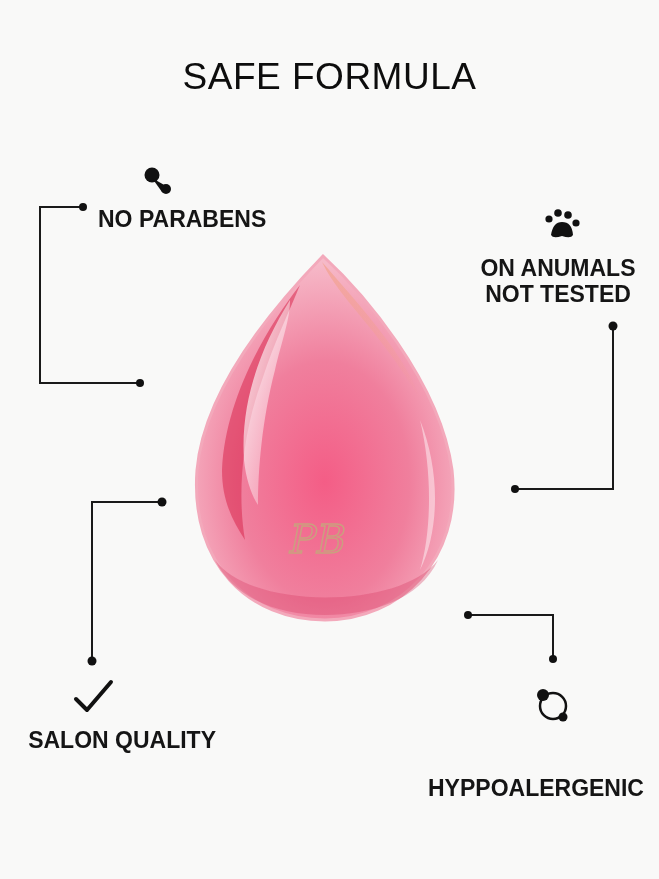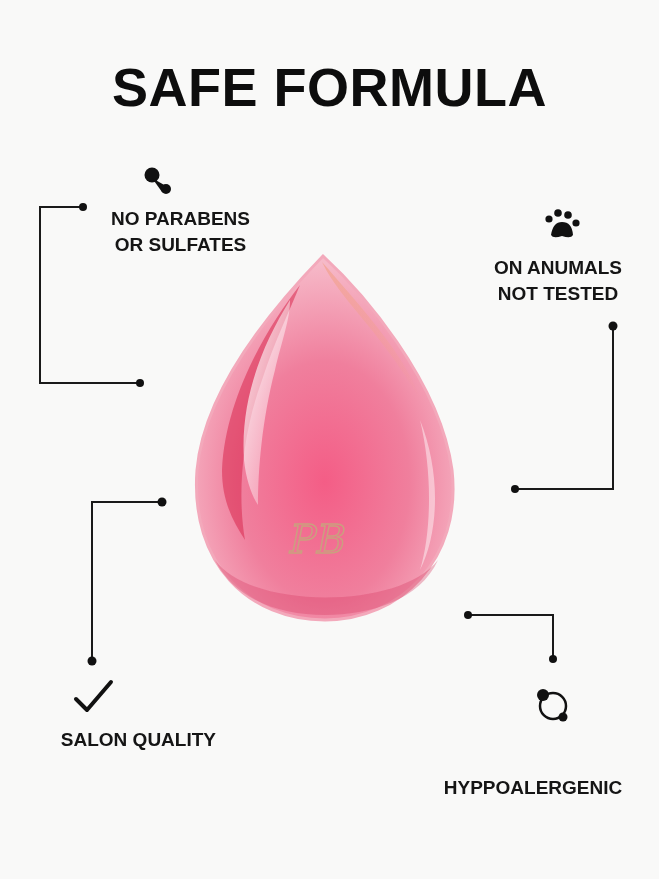--- a/index.html
+++ b/index.html
@@ -1,20 +1,20 @@
 <!DOCTYPE html>
 <html><head>
 <meta charset="utf-8">
 <style>
   html, body { margin:0; padding:0; }
   body { width:659px; height:879px; background:#f9f9f8; position:relative; overflow:hidden;
          font-family:"Liberation Sans", "DejaVu Sans", sans-serif; color:#111; }
   .title { position:absolute; left:0; width:659px; top:56px; text-align:center;
-           font-size:54px; font-weight:bold; letter-spacing:0.5px; color:#0d0d0d; }
-  .label { position:absolute; font-weight:bold; font-size:19px; line-height:26px; color:#151515; text-align:center; white-space:nowrap; }
+           font-size:37px; font-weight:normal; letter-spacing:0.5px; color:#0d0d0d; }
+  .label { position:absolute; font-weight:bold; font-size:23px; line-height:26px; color:#151515; text-align:center; white-space:nowrap; }
   svg.overlay { position:absolute; left:0; top:0; }
 </style>
 </head>
 <body>
 
 <div class="title">SAFE FORMULA</div>
 
 <svg class="overlay" width="659" height="879" viewBox="0 0 659 879">
   <defs>
     <radialGradient id="sg" cx="50%" cy="62%" r="60%">
@@ -83,21 +83,20 @@
     <path d="M300,285 C265,330 225,400 222,470 C222,500 232,520 245,540 C238,500 240,440 262,380 C275,340 290,310 300,285 Z" fill="#d9284f" opacity="0.55"></path>
     <path d="M290,300 C262,345 240,400 244,460 C246,480 252,496 258,505 C258,470 262,420 275,370 C282,340 290,320 290,300 Z" fill="url(#hl)"></path>
     <path d="M420,420 C440,470 440,530 420,570 C432,530 432,470 420,420 Z" fill="#ffffff" opacity="0.45"></path>
     <path d="M215,560 C250,610 400,610 438,560 C420,600 370,615 325,615 C280,615 235,600 215,560 Z" fill="#d63d63" opacity="0.35"></path>
     <text x="318" y="553" text-anchor="middle" font-family="'DejaVu Serif', serif" font-size="40" font-style="italic" fill="none" stroke="#caa07f" stroke-width="1.4">PB</text>
   </g>
 </svg>
 
 <div class="label" style="left:98px; top:206px; width:165px;">
   <div>NO PARABENS</div>
-  <div>OR SULFATES</div>
 </div>
 
 <div class="label" style="left:478px; top:255px; width:160px;">
   <div>ON ANUMALS</div>
   <div>NOT TESTED</div>
 </div>
 
 <div class="label" style="left:26px; top:727px; width:190px;text-align:right;">
   <div>SALON QUALITY</div>
 </div>

